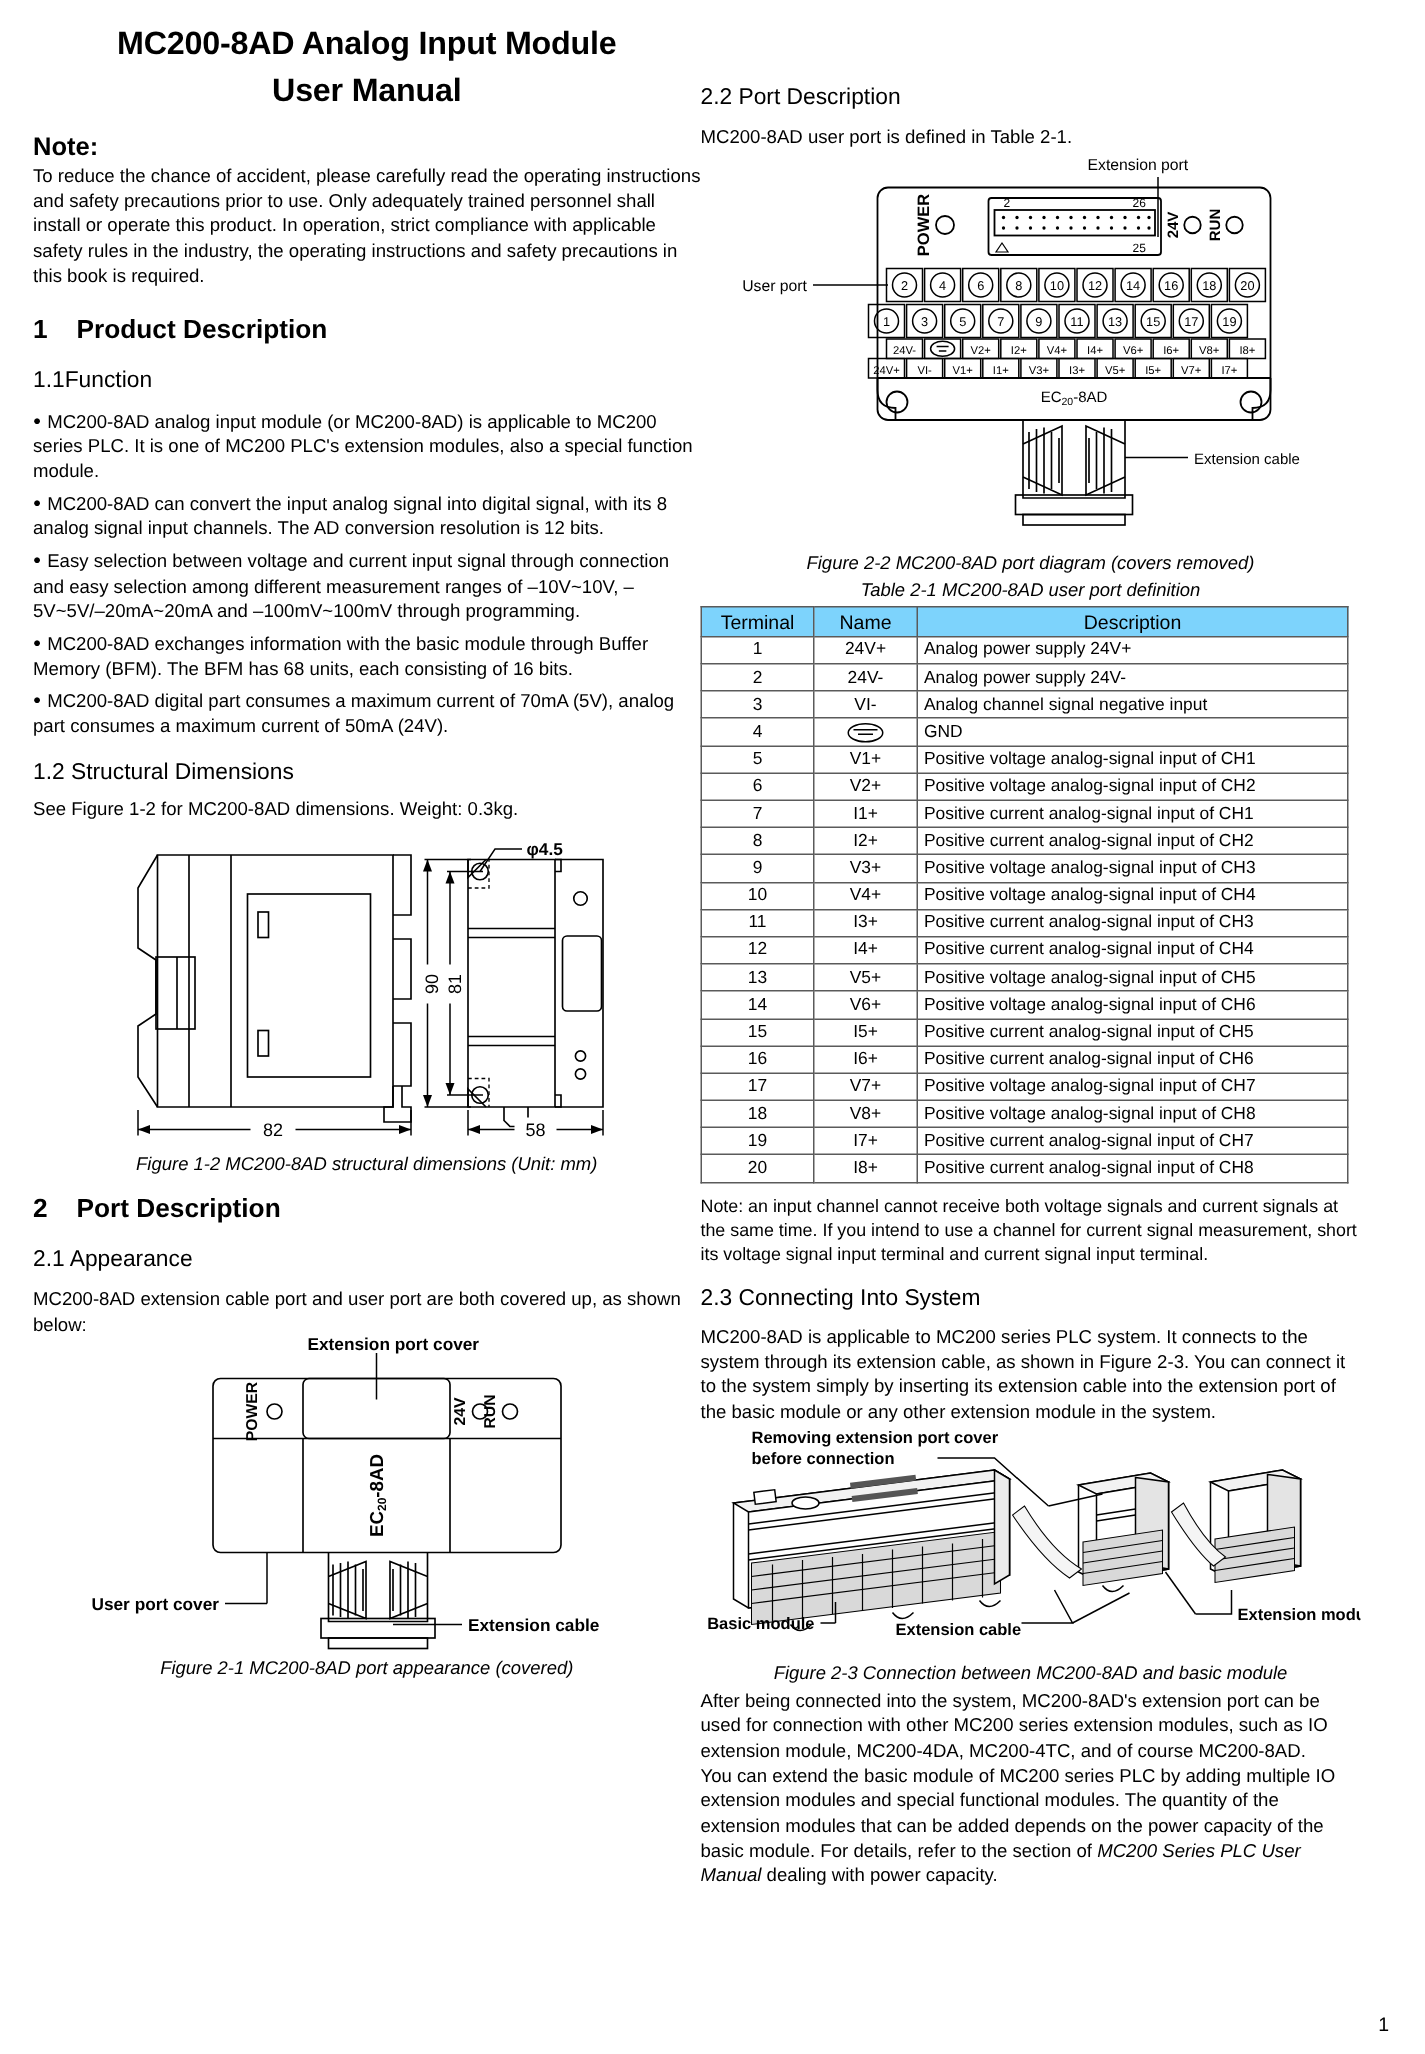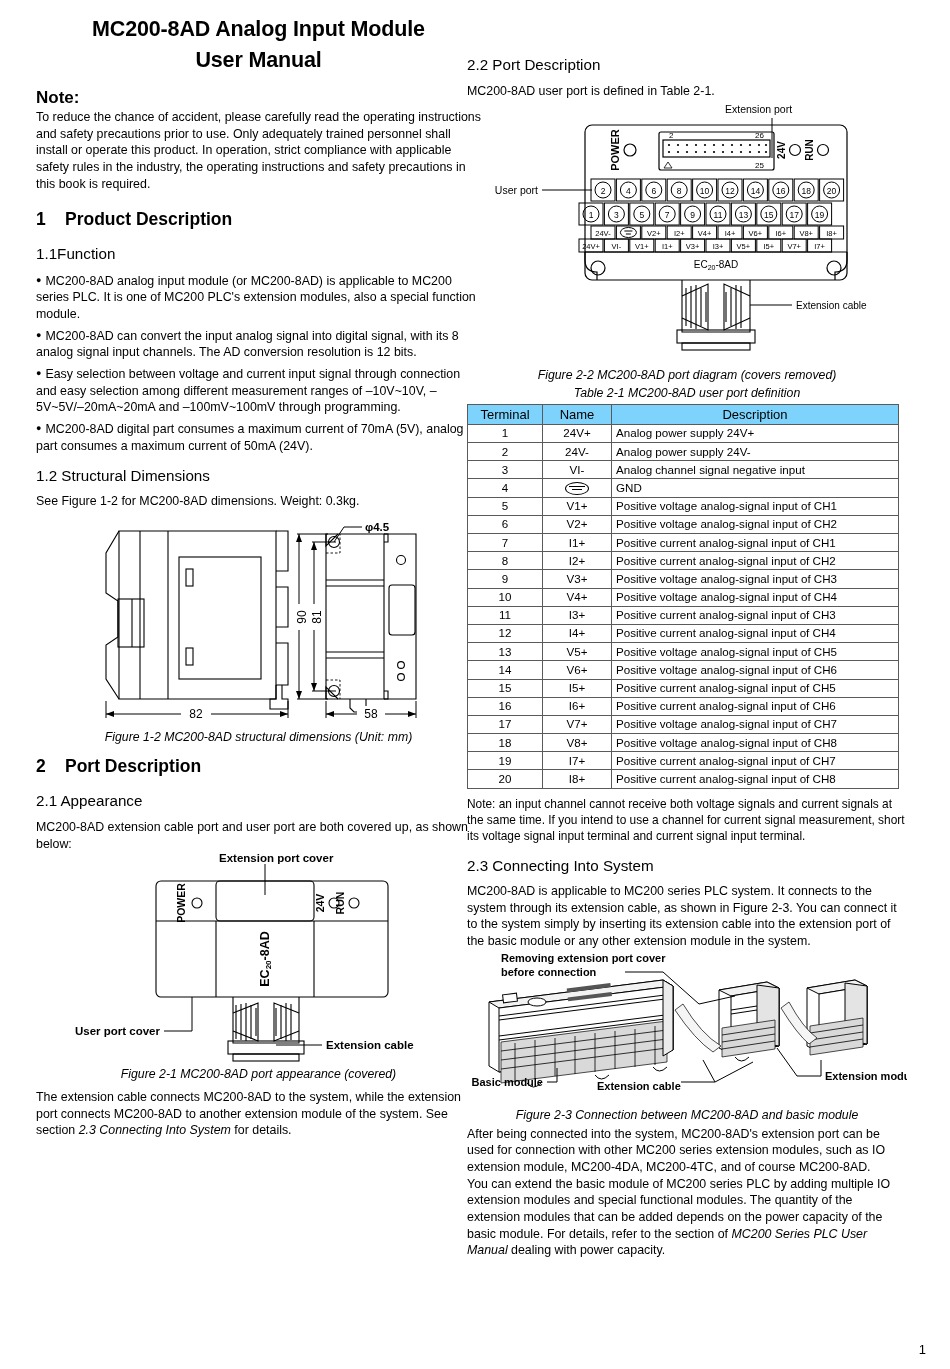--- a/index.html
+++ b/index.html
@@ -16,21 +16,21 @@
     width: 950px;
     height: 1369px;
     background: #fff;
     overflow: hidden;
   }
   .col {
     position: absolute;
     top: 0;
   }
   .col-left {
-    left: 36px;
+    left: 22px;
     width: 445px;
   }
   .col-right {
     left: 467px;
     width: 440px;
     margin-top: 44px;
   }
 
   h1.doc-title {
     font-size: 21.5px;
@@ -171,20 +171,21 @@
     <h2 class="sec">
       <span class="num">1</span><span>Product Description</span>
     </h2>
 
     <h3 class="subsec">1.1Function</h3>
 
     <ul class="bullets">
       <li><span class="dot">●</span><span>MC200-8AD analog input module (or MC200-8AD) is applicable to MC200 series PLC. It is one of MC200 PLC's extension modules, also a special function module.</span></li>
       <li><span class="dot">●</span><span>MC200-8AD can convert the input analog signal into digital signal, with its 8 analog signal input channels. The AD conversion resolution is 12 bits.</span></li>
       <li><span class="dot">●</span><span>Easy selection between voltage and current input signal through connection and easy selection among different measurement ranges of –10V~10V, –5V~5V/–20mA~20mA and –100mV~100mV through programming.</span></li>
+      <li><span class="dot">●</span><span>MC200-8AD exchanges information with the basic module through Buffer Memory (BFM). The BFM has 68 units, each consisting of 16 bits.</span></li>
       <li><span class="dot">●</span><span>MC200-8AD digital part consumes a maximum current of 70mA (5V), analog part consumes a maximum current of 50mA (24V).</span></li>
     </ul>
 
     <h3 class="subsec" style="margin-top:13px;margin-bottom:7px;">1.2 Structural Dimensions</h3>
     <p class="body">See Figure 1-2 for MC200-8AD dimensions. Weight: 0.3kg.</p>
 
     <div class="figbox">
       <svg width="430" height="215" viewBox="0 0 430 215">
         <g fill="none" stroke="#000" stroke-width="1.1">
 
@@ -316,21 +317,20 @@
         <text x="300" y="50" font-family="'Liberation Sans',sans-serif" font-size="10.5" font-weight="bold" text-anchor="middle" transform="rotate(-90 300 50)">RUN</text>
         <g transform="rotate(-90 221 106)">
           <text x="221" y="110" font-family="'Liberation Sans',sans-serif" font-size="12.5" font-weight="bold" text-anchor="middle">
             <tspan>EC</tspan><tspan font-size="8" dy="2">20</tspan><tspan font-size="12.5" dy="-2">-8AD</tspan>
           </text>
         </g>
       </svg>
     </div>
     <div class="figcap" style="margin-top:2px;">Figure 2-1 MC200-8AD port appearance (covered)</div>
 
-    <p class="body gap"><span>The extension cable connects MC200-8AD to the system, while the extension port connects MC200-8AD to another extension module of the system. See section </span><span class="it">2.3 Connecting Into System</span><span> for details.</span></p>
 
   </div>
 
   <div class="col col-right">
 
     <h3 class="subsec" style="margin-top:12px;margin-bottom:9px;">2.2 Port Description</h3>
     <p class="body">MC200-8AD user port is defined in Table 2-1.</p>
 
     <div class="figbox">
       <svg width="440" height="262" viewBox="0 0 440 262">

